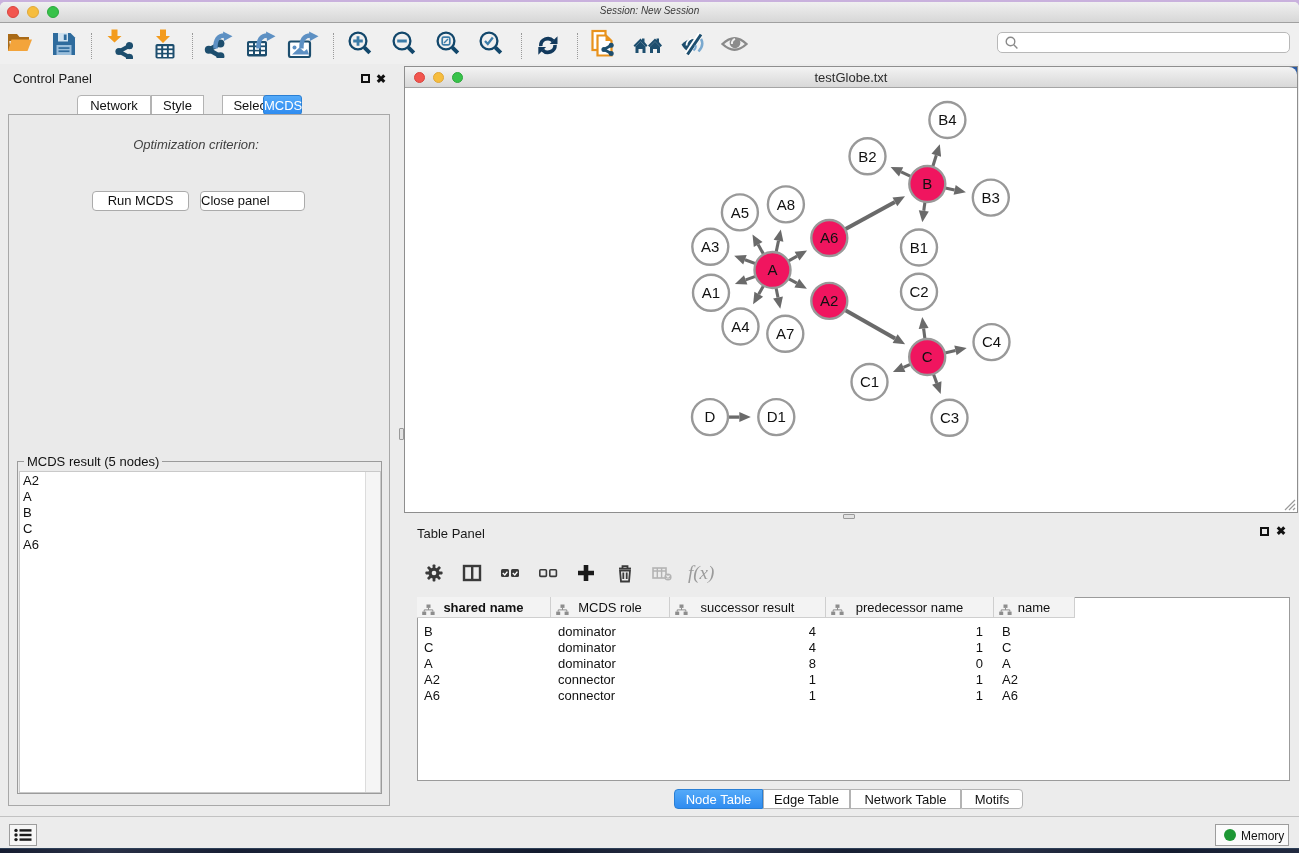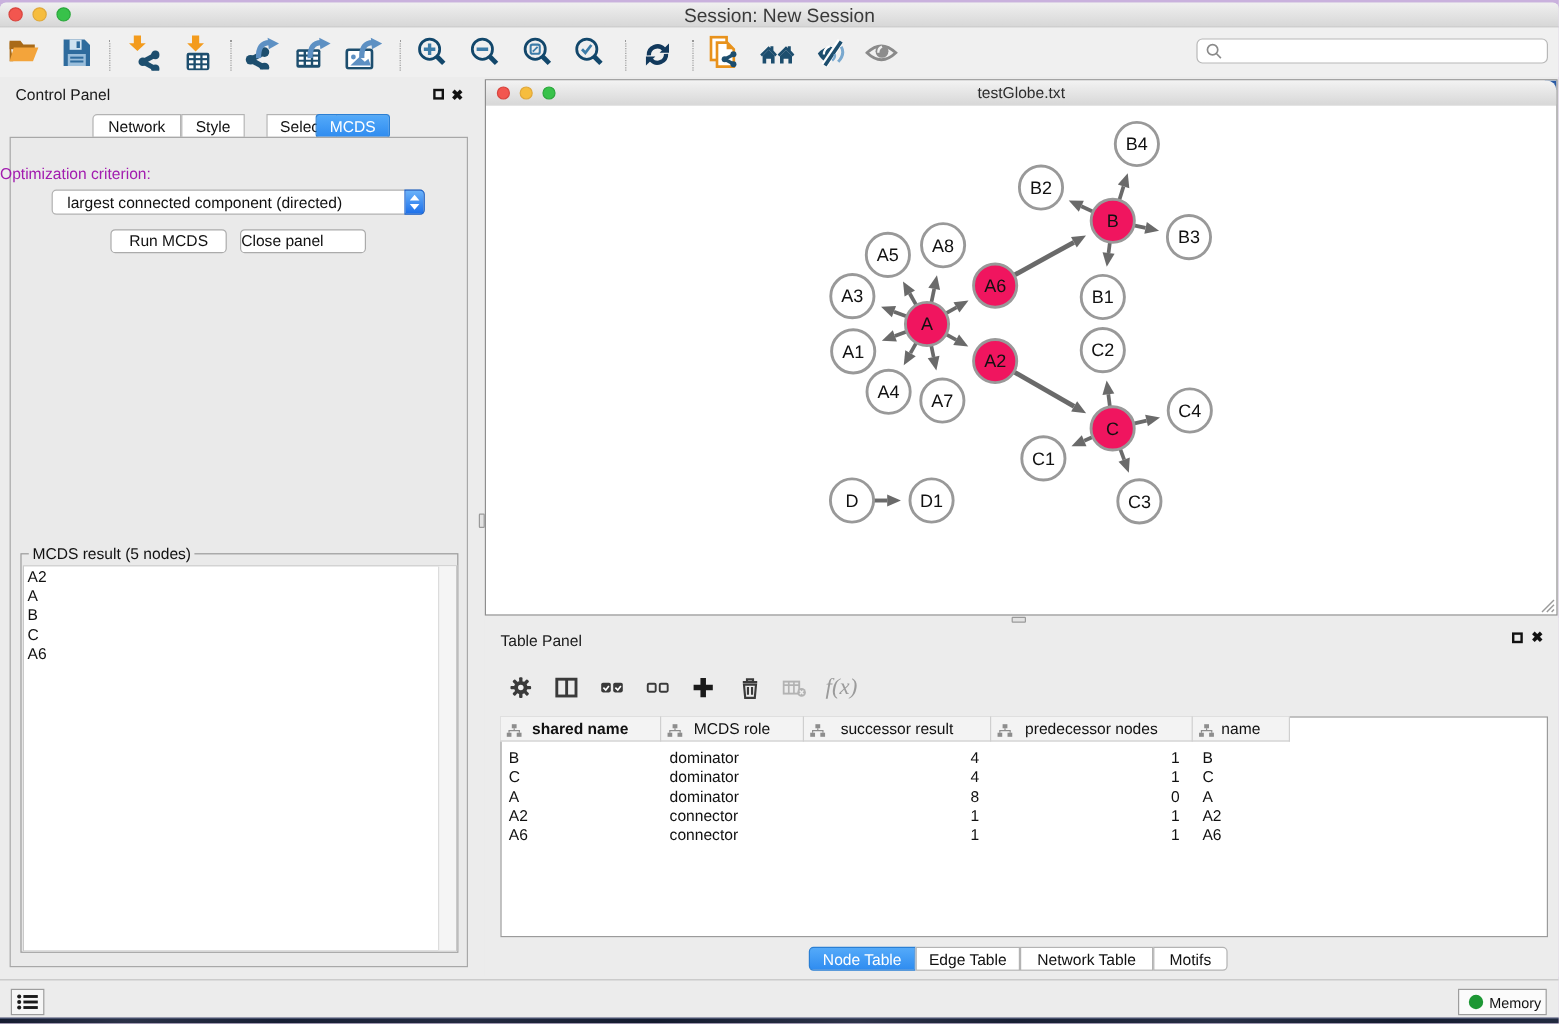--- a/index.html
+++ b/index.html
@@ -18,21 +18,21 @@
 .grip { position:absolute; background:#e2e2e2; border:1px solid #9a9a9a; border-radius:1px; }
 </style></head>
 <body>
 <div id="app">
 
 <div class="abs" style="left:0;top:0;width:1299px;height:21px;
   background:linear-gradient(#f0f0f0,#d7d7d7);border-bottom:1px solid #a0a0a0;border-radius:5px 5px 0 0;">
   <div class="tl" style="left:7px;background:#f2564f;border:1px solid #d8453f;"></div>
   <div class="tl" style="left:27px;background:#f6bd3e;border:1px solid #e0a83a;"></div>
   <div class="tl" style="left:47px;background:#38c24a;border:1px solid #2ca83d;"></div>
-  <div class="abs" style="left:0;right:0;top:3px;text-align:center;font-size:16px;color:#3a3a3a;">Session: New Session</div>
+  <div class="abs" style="left:0;right:0;top:3px;text-align:center;font-size:10px;color:#3a3a3a;font-style:italic;">Session: New Session</div>
 </div>
 <div class="abs" style="left:0;top:21px;width:1299px;height:41px;background:#f0f0f0;"></div>
 <svg class="abs" style="left:5px;top:26px" width="30" height="30" viewBox="0 0 30 30">
       <path d="M3 6 h9 l2.5 3 h9.5 v4 H3 z" fill="#a96a17"></path>
       <path d="M3 6 v17 h3 z" fill="#a96a17"></path>
       <path d="M6.5 11.5 h20.5 l-4.5 11.5 H3 z" fill="#f3a43b"></path>
     </svg>
 <svg class="abs" style="left:49px;top:27px" width="30" height="30" viewBox="0 0 30 30">
       <path d="M4 4 h17.5 l4.5 4.5 v17.5 H4 z" fill="#2e6b9d"></path>
       <rect x="9" y="4" width="10" height="8.5" fill="#cfe2f0"></rect>
@@ -174,33 +174,23 @@
     <path d="M9.8 9.8 L13.4 13.4" stroke="#8a8a8a" stroke-width="1.4"></path>
   </svg>
 </div>
 
 <div class="abs" style="left:13px;top:69px;font-size:13px;color:#1a1a1a;">Control Panel</div>
 <div class="winsq" style="left:361px;top:72px;"></div>
 <div class="winx" style="left:376px;top:70px;">✖</div>
 <div class="tab" style="left:77px;top:93px;width:74px;border-radius:4px 0 0 0;">Network</div>
 <div class="tab" style="left:151px;top:93px;width:53px;">Style</div>
 <div class="tab" style="left:204px;top:93px;width:59px;margin-left:18px;">Select</div>
-<div class="tab sel" style="left:263px;top:93px;width:62px;">MCDS</div>
+<div class="tab sel" style="left:263px;top:93px;width:39px;">MCDS</div>
 <div class="abs" style="left:8px;top:112px;width:382px;height:692px;border:1px solid #a8a8a8;background:#eaeaea;"></div>
-<div class="abs" style="left:0;top:135px;width:392px;font-size:13px;color:#a21caf;">Optimization criterion:</div>
-<div class="abs" style="left:43px;top:156px;width:311px;height:21px;background:#fff;border:1px solid #b1b1b1;border-radius:4px;">
-  <div class="abs" style="left:12px;top:2px;font-size:13px;color:#111;">largest connected component (directed)</div>
-  <div class="abs" style="right:-1px;top:-1px;width:17px;height:21px;background:linear-gradient(#6ab2fa,#1d70ea);
-    border-radius:0 4px 4px 0;border:1px solid #1b64cf;">
-    <svg width="15" height="19" viewBox="0 0 15 19" style="position:absolute;left:0;top:0;">
-      <path d="M3.5 8 L7.5 3.2 L11.5 8 z" fill="#fff"></path>
-      <path d="M3.5 11 L7.5 15.8 L11.5 11 z" fill="#fff"></path>
-    </svg>
-  </div>
-</div>
+<div class="abs" style="left:0;top:135px;width:392px;text-align:center;font-size:13px;color:#404040;font-style:italic;">Optimization criterion:</div>
 <div class="abs" style="left:92px;top:189px;width:97px;height:20px;background:#fff;border:1px solid #ababab;
   border-radius:4px;font-size:13px;color:#111;text-align:center;line-height:18px;">Run MCDS</div>
 <div class="abs" style="left:200px;top:189px;width:105px;height:20px;background:#fff;border:1px solid #ababab;
   border-radius:4px;font-size:13px;color:#111;line-height:18px;">Close panel</div>
 <div class="abs" style="left:17px;top:459px;width:365px;height:333px;border:1px solid #9b9b9b;">
   <div class="abs" style="left:1px;top:9px;width:362px;height:322px;background:#fff;border:1px solid #c9c9c9;">
     <div style="padding:1px 0 0 3px;font-size:13px;line-height:16px;color:#111;">A2<br>A<br>B<br>C<br>A6</div>
     <div class="abs" style="right:0;top:0;width:15px;height:320px;background:#f5f5f5;border-left:1px solid #dcdcdc;"></div>
   </div>
   <div class="abs" style="left:6px;top:-8px;background:#eaeaea;padding:0 3px;font-size:13px;color:#111;">MCDS result (5 nodes)</div>
@@ -378,21 +368,21 @@
       </svg></div>
 <div class="abs" style="left:670px;top:595px;width:156px;height:21px;border-right:1px solid #cfcfcf;font-size:13px;color:#111;text-align:center;line-height:21px;">successor result</div>
 <div class="abs" style="left:675px;top:600px;"><svg width="13" height="12" viewBox="0 0 13 12">
         <g fill="#8d8d8d">
           <rect x="4.5" y="0.5" width="4" height="3.4"></rect>
           <rect x="0.2" y="7.6" width="4" height="3.4"></rect>
           <rect x="8.6" y="7.6" width="4" height="3.4"></rect>
           <path d="M6.5 3.9 v2 M2.2 7.6 v-1.7 h8.6 v1.7" stroke="#8d8d8d" stroke-width="1" fill="none"></path>
         </g>
       </svg></div>
-<div class="abs" style="left:826px;top:595px;width:168px;height:21px;border-right:1px solid #cfcfcf;font-size:13px;color:#111;text-align:center;line-height:21px;">predecessor nodes</div>
+<div class="abs" style="left:826px;top:595px;width:168px;height:21px;border-right:1px solid #cfcfcf;font-size:13px;color:#111;text-align:center;line-height:21px;">predecessor name</div>
 <div class="abs" style="left:831px;top:600px;"><svg width="13" height="12" viewBox="0 0 13 12">
         <g fill="#8d8d8d">
           <rect x="4.5" y="0.5" width="4" height="3.4"></rect>
           <rect x="0.2" y="7.6" width="4" height="3.4"></rect>
           <rect x="8.6" y="7.6" width="4" height="3.4"></rect>
           <path d="M6.5 3.9 v2 M2.2 7.6 v-1.7 h8.6 v1.7" stroke="#8d8d8d" stroke-width="1" fill="none"></path>
         </g>
       </svg></div>
 <div class="abs" style="left:994px;top:595px;width:81px;height:21px;border-right:1px solid #cfcfcf;font-size:13px;color:#111;text-align:center;line-height:21px;">name</div>
 <div class="abs" style="left:999px;top:600px;"><svg width="13" height="12" viewBox="0 0 13 12">

